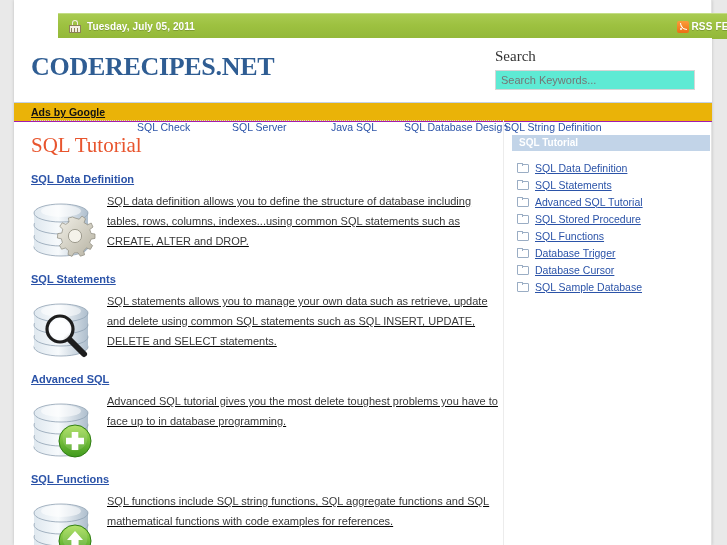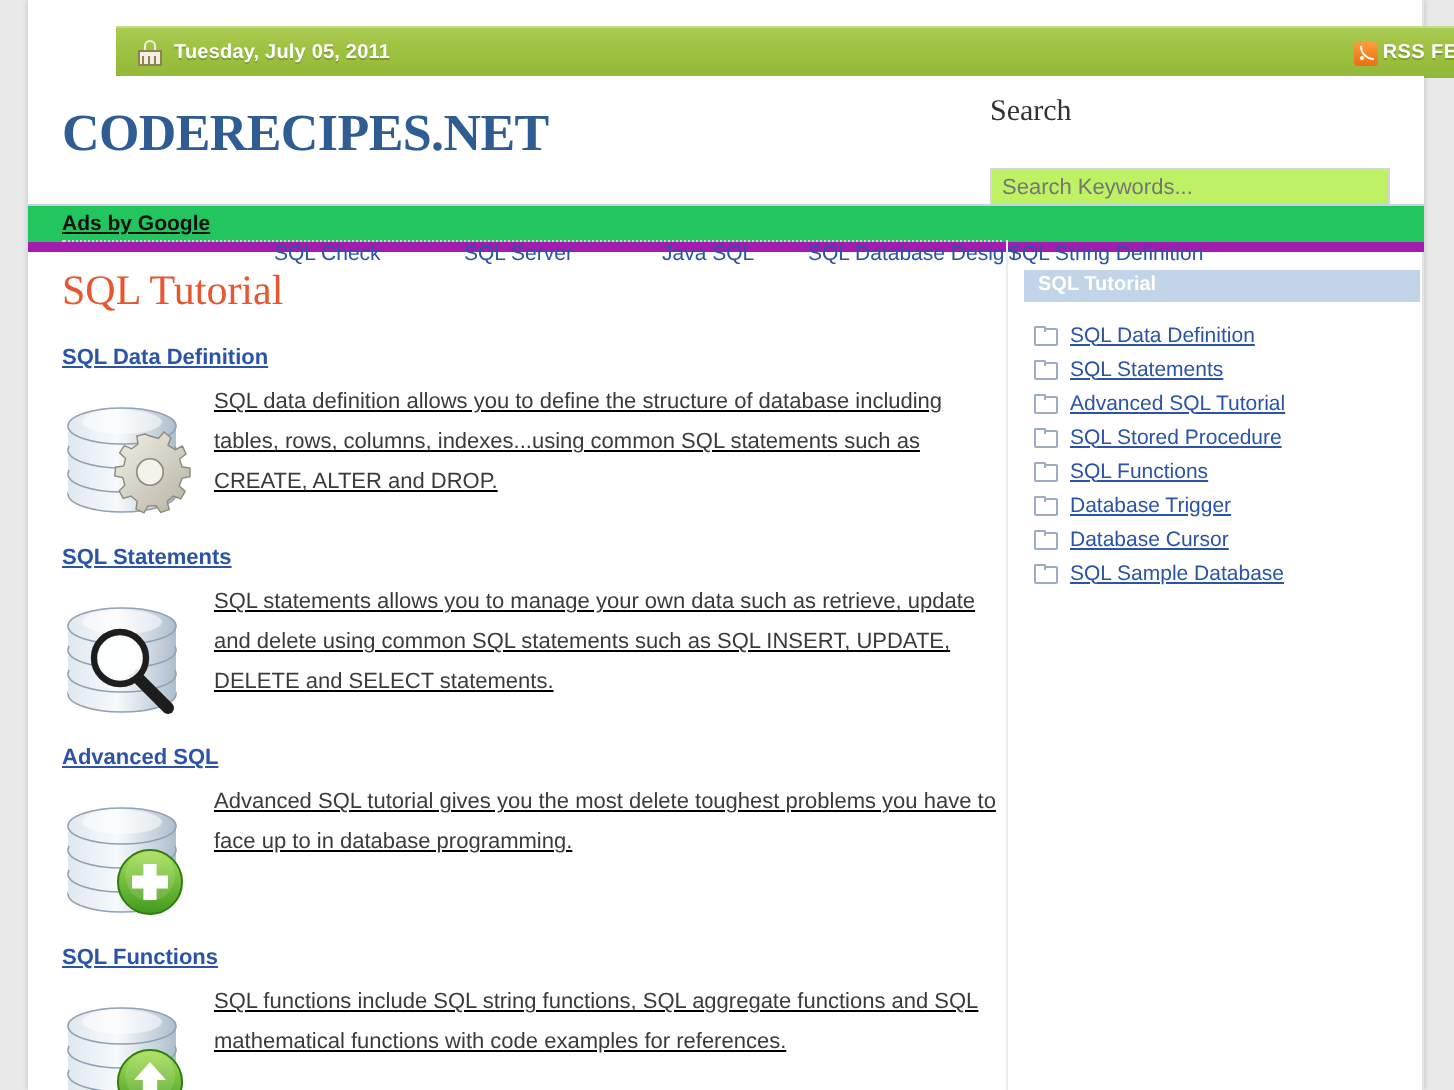--- a/index.html
+++ b/index.html
@@ -148,44 +148,44 @@
   }
   #search-block {
     position: absolute;
     left: 481px; top: 10px;
     width: 202px;
   }
   #search-title {
     font-family: "Liberation Serif", serif;
     font-size: 15px;
     color: #333333;
-    margin-bottom: 19px;
+    margin-bottom: 5px;
   }
   #search-input {
     width: 200px;
     height: 20px;
     box-sizing: border-box;
     border: 1px solid #d6d6d6;
-    background: #bef264;
+    background: #5eead4;
     font-family: "Liberation Sans", sans-serif;
     font-size: 11px;
     color: #6f6f6f;
     padding: 2px 5px;
     outline: none;
   }
 
   
   #navbar {
     position: absolute;
     left: 0; top: 102px;
     width: 698px;
     height: 18px;
-    background: #22c55e;
+    background: #eab308;
     border-top: 1px solid #c3d2e6;
-    border-bottom: 5px solid #a21caf;
+    border-bottom: 1px solid #a21caf;
   }
   #navbar .nav-inner {
     position: relative;
     height: 18px;
   }
   #navbar .nav-label {
     position: absolute;
     left: 17px; top: 3px;
     font-size: 10.5px;
     font-weight: bold;

